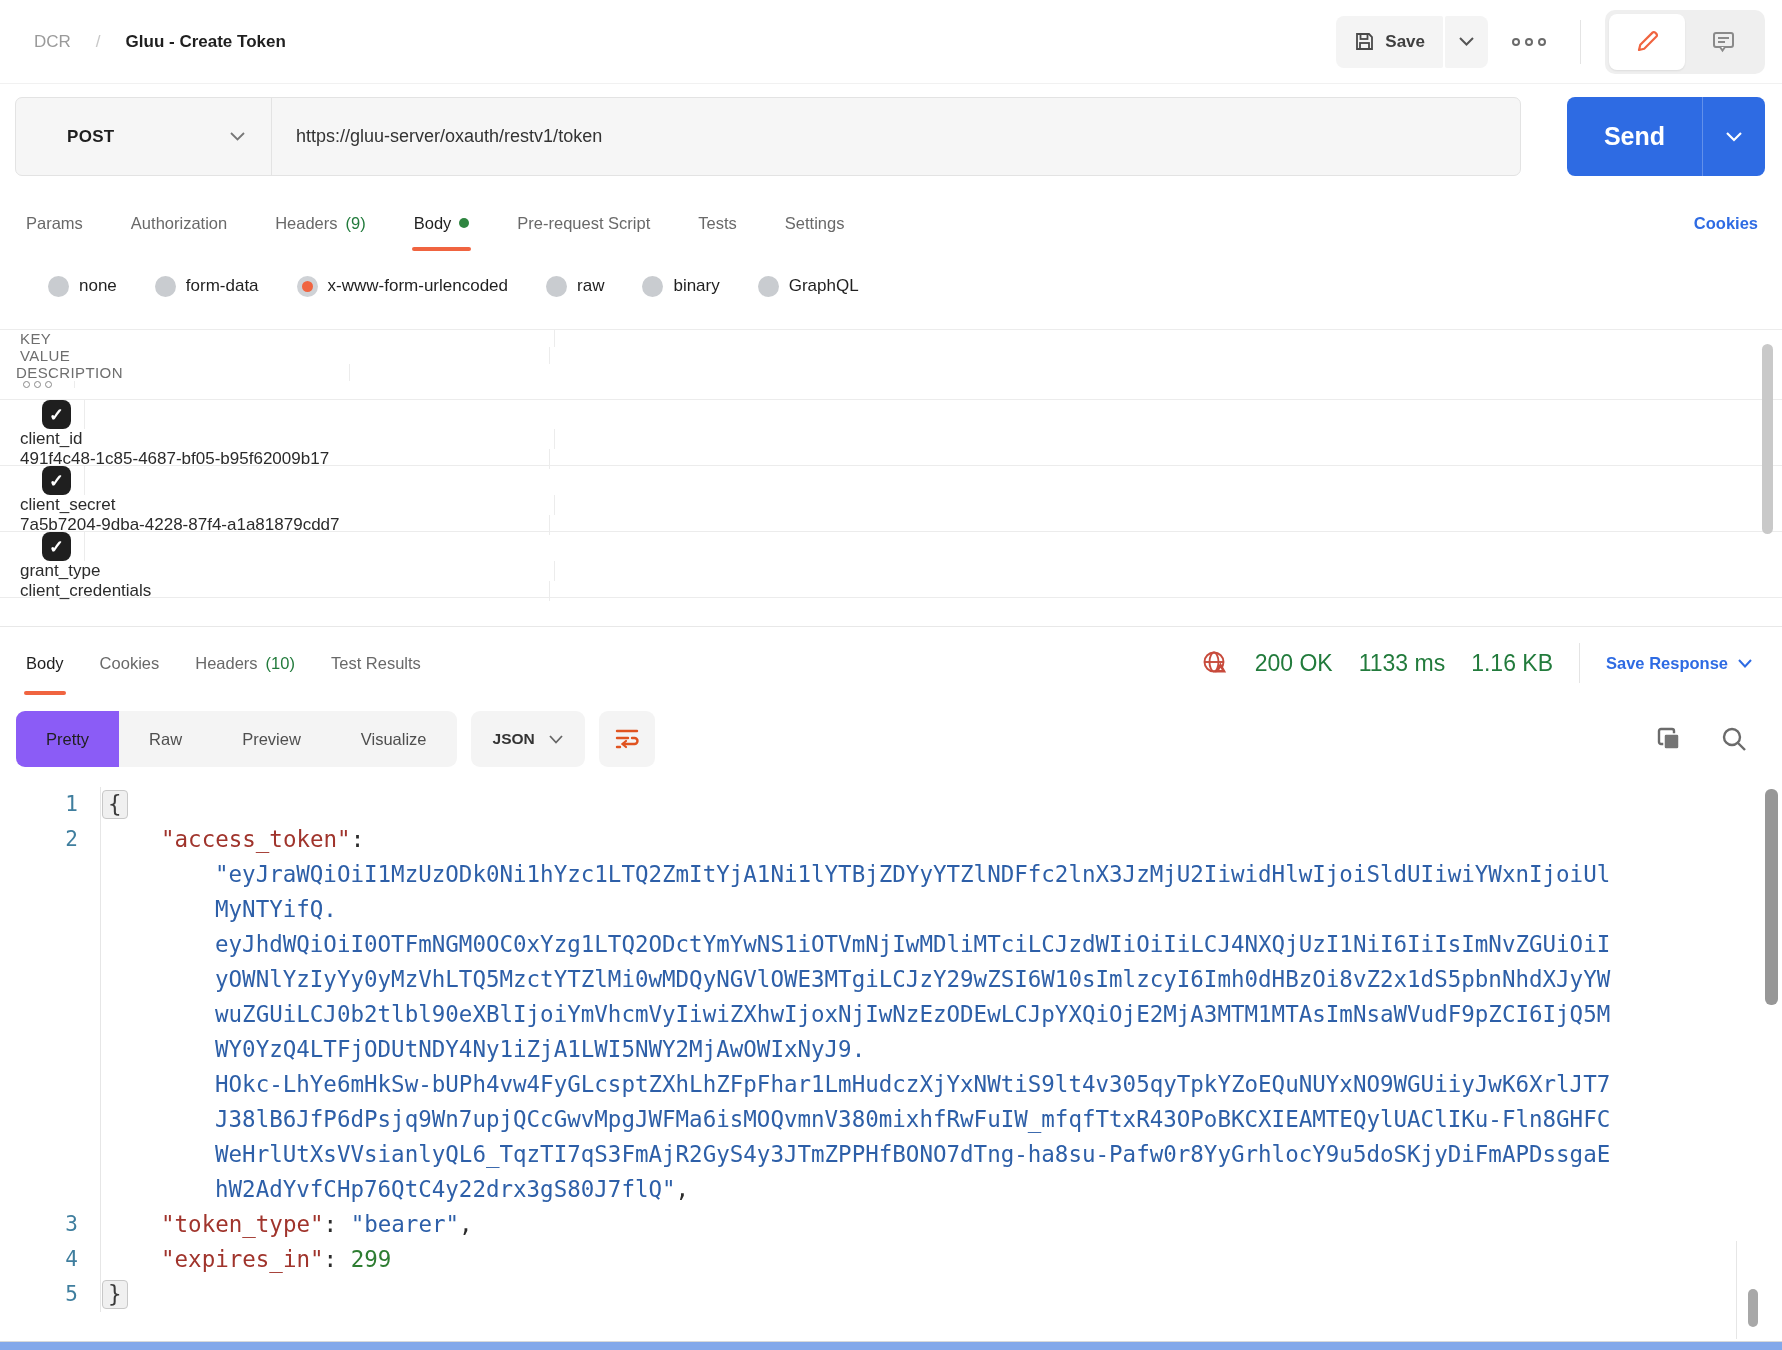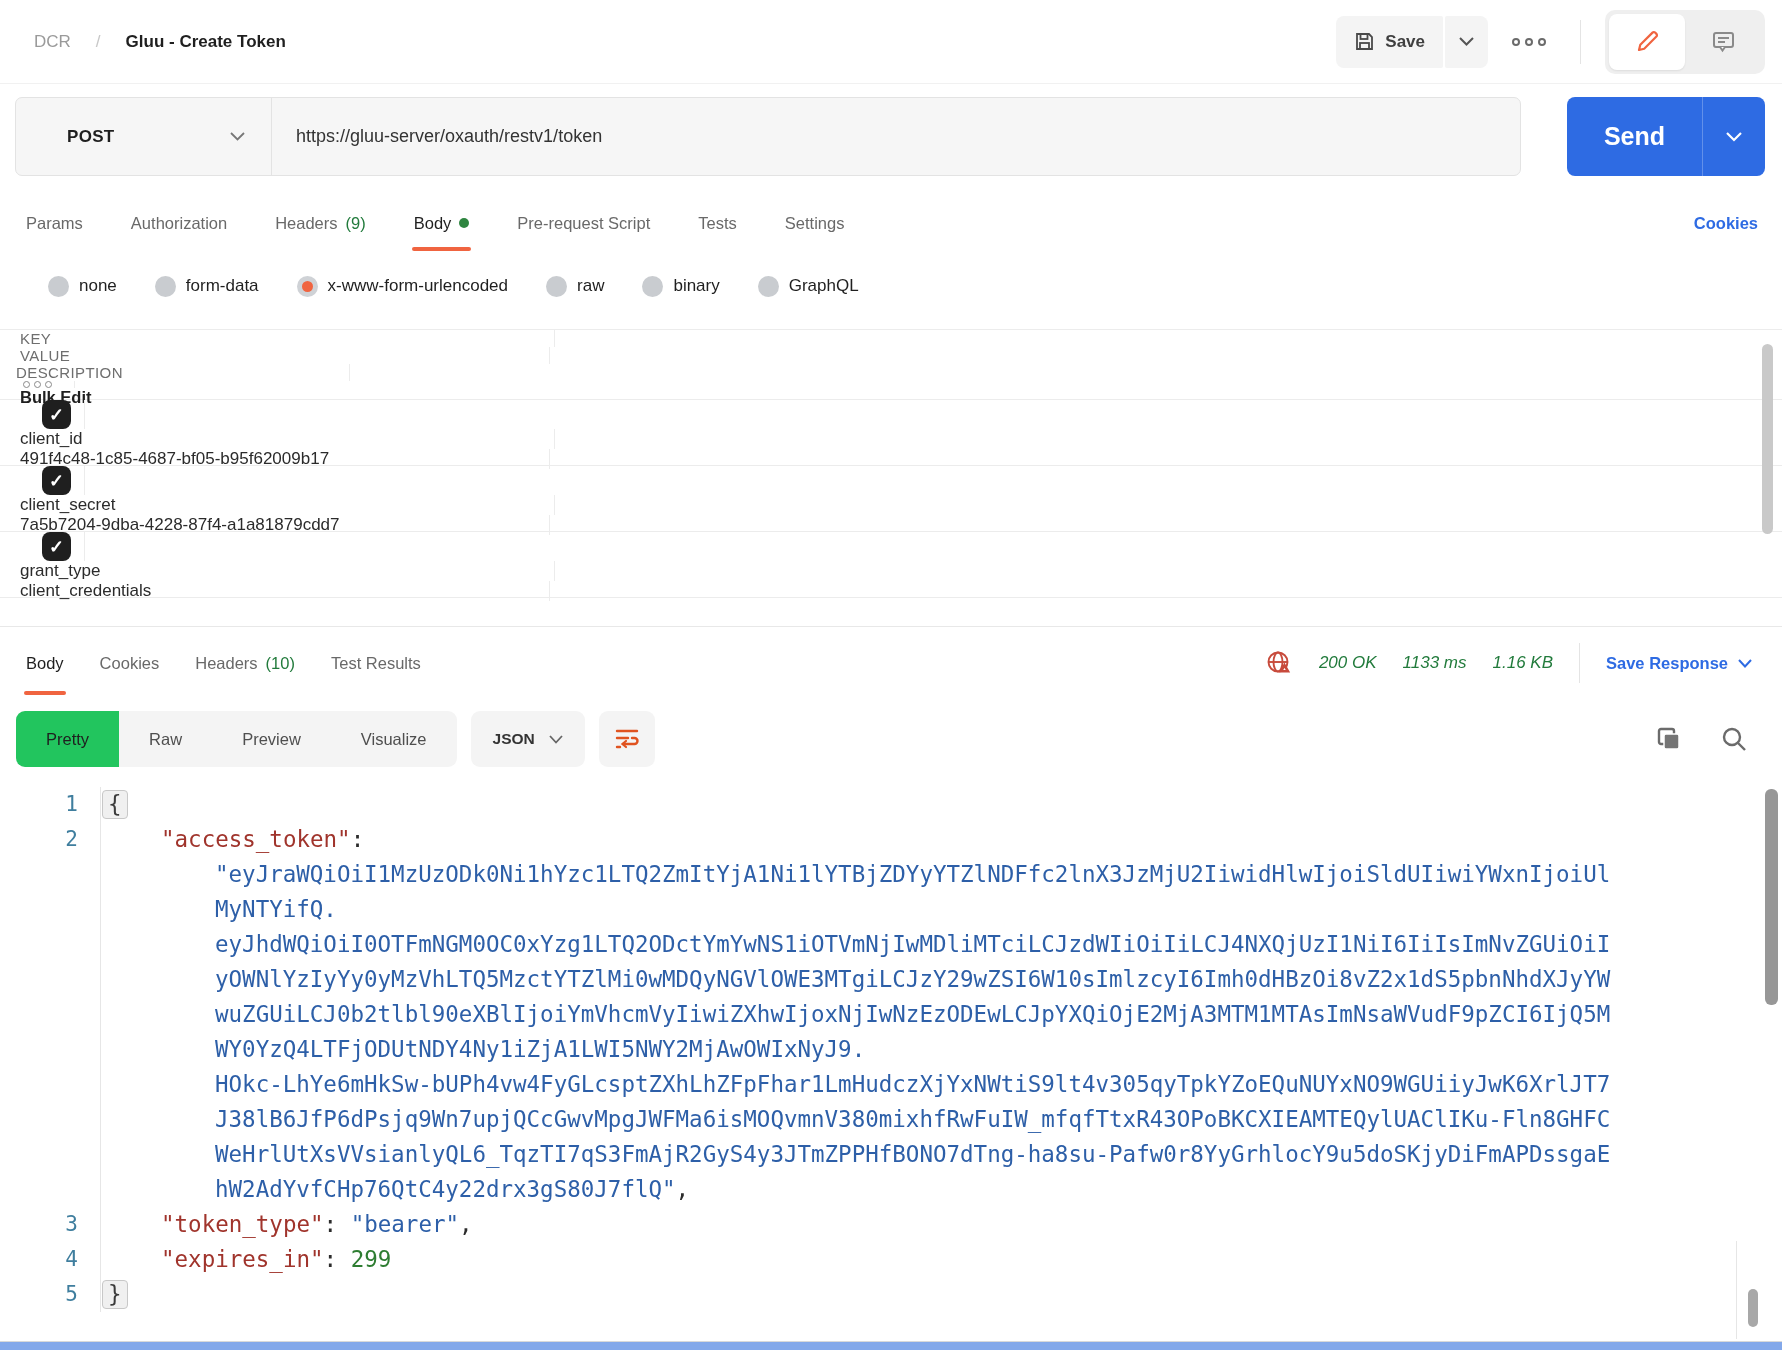--- a/index.html
+++ b/index.html
@@ -87,28 +87,28 @@
   .cell-txt{font-size:17px;color:#2b2b2b;}
   .cbx{width:29px;height:29px;background:#1f1f1f;border-radius:8px;color:#fff;display:flex;
        align-items:center;justify-content:center;font-size:18px;font-weight:700;cursor:pointer;}
   .scroll-thumb{position:absolute;background:#c9c9c9;border-radius:6px;}
 
   
   .resp{border-top:1px solid #e8e8e8;}
   .resp-head{height:72px;display:flex;align-items:center;padding:0 30px 0 26px;}
   .resp-head .tab{margin-right:36px;}
   .resp-meta{flex:1;display:flex;align-items:center;justify-content:flex-end;gap:26px;}
-  .meta-green{color:var(--green);font-size:17px;font-style:italic;}
+  .meta-green{color:var(--green);font-size:23px;}
   .meta-div{width:1px;height:40px;background:#e4e4e4;}
   .save-resp{display:flex;align-items:center;gap:10px;}
 
   .resp-toolbar{height:80px;display:flex;align-items:center;padding:0 34px 0 16px;gap:14px;}
   .segmented{background:#f4f4f4;border-radius:9px;display:flex;height:56px;overflow:hidden;}
   .seg{padding:0 30px;display:flex;align-items:center;font-size:16.5px;color:#4f4f4f;cursor:pointer;}
-  .seg.active{background:#22c55e;color:var(--txt);}
+  .seg.active{background:#8b5cf6;color:var(--txt);}
   .json-btn{background:#f4f4f4;border-radius:9px;height:56px;display:flex;align-items:center;
             gap:14px;padding:0 22px;font-size:15.5px;font-weight:700;color:#333;cursor:pointer;}
   .wrap-btn{background:#f4f4f4;border-radius:9px;height:56px;width:56px;display:flex;
             align-items:center;justify-content:center;cursor:pointer;}
   .resp-toolbar .spacer{flex:1;}
   .icon-btn{display:flex;align-items:center;justify-content:center;cursor:pointer;}
 
   
   .code{position:relative;height:560px;font-family:"DejaVu Sans Mono",monospace;
         font-size:22.5px;line-height:35px;padding-top:8px;}
@@ -274,21 +274,20 @@
   <div class="kv-row kv-head">
     <div class="c-cb"></div>
     <div class="c-key th">KEY</div>
     <div class="c-val th">VALUE</div>
     <div class="c-desc th">DESCRIPTION</div>
     <div class="c-more">
         <i></i>
         <i></i>
         <i></i>
       </div>
-    <div class="c-bulk">Bulk Edit</div>
   </div>
   <div id="kvRows">
       <div class="kv-row kv-body">
         <div class="c-cb">
           <div class="cbx">✓</div>
         </div>
         <div class="c-key cell-txt">client_id</div>
         <div class="c-val cell-txt">491f4c48-1c85-4687-bf05-b95f62009b17</div>
         <div class="c-desc cell-txt"></div>
       </div>

